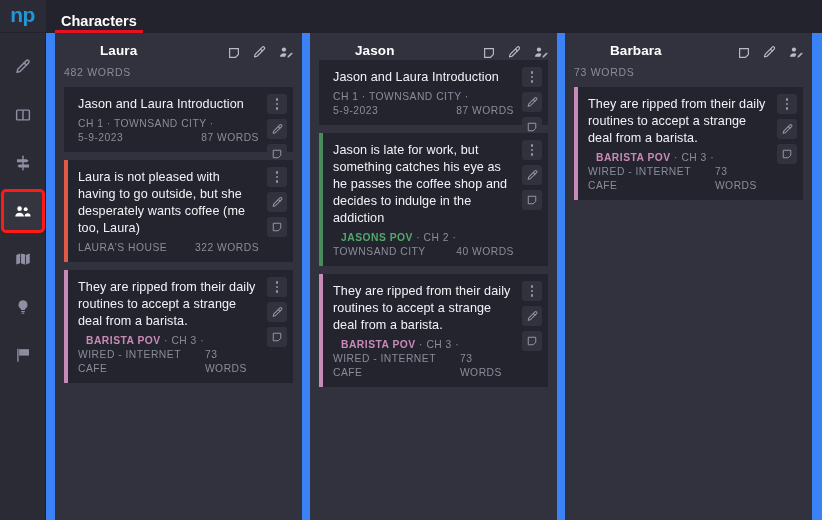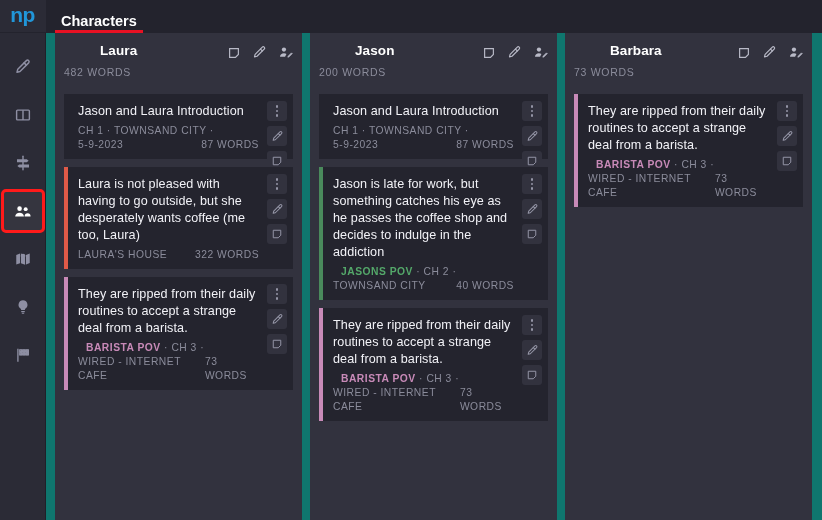--- a/index.html
+++ b/index.html
@@ -37,21 +37,21 @@
   }
   .rail-item svg { display: block; }
   .rail-item.selected {
     background: #35353f;
     color: #ffffff;
     outline: 3px solid #ff1a1a;
     outline-offset: -1px;
   }
 
   
-  .main { flex: 1; height: 520px; display: flex; flex-direction: column; background: #0f766e; }
+  .main { flex: 1; height: 520px; display: flex; flex-direction: column; background: #3b82f6; }
 
   .topbar {
     height: 33px; flex: 0 0 33px;
     background: #23232d;
     display: flex; align-items: flex-end;
     padding-left: 9px;
   }
   .tab {
     position: relative;
     color: #ffffff;
@@ -76,21 +76,21 @@
     display: flex; flex-direction: column;
     padding: 10px 9px 0 9px;
     overflow: hidden;
   }
   .col-head { display: flex; align-items: flex-start; justify-content: space-between; }
   .col-title { color: #ffffff; font-size: 13.5px; font-weight: bold; letter-spacing: 0.1px; padding-left: 36px; }
   .col-icons { display: flex; align-items: center; gap: 11px; color: #b9bac7; padding-top: 2px; }
   .col-icons svg { display: block; }
   .col-words {
     color: #8b8c9b; font-size: 10.5px; letter-spacing: 0.7px;
-    margin-top: 6px; margin-bottom: 16px;
+    margin-top: 6px; margin-bottom: 9px;
   }
   .cards { display: flex; flex-direction: column; gap: 8px; justify-content: center; }
 
   
   .card {
     position: relative;
     background: #24242e;
     border-left: 4px solid transparent;
     padding: 9px 34px 7px 10px;
     min-height: 44px;
@@ -350,21 +350,20 @@
               </span>
               <span>
                 <svg width="15" height="15" viewBox="0 0 24 24" fill="currentColor">
                   <circle cx="9.5" cy="7.2" r="3.4"></circle>
                   <path d="M3.2 18.8c0-3.6 2.9-5.6 6.3-5.6 1.5 0 2.9.4 4 1.1l-2.2 4.5z"></path>
                   <path d="M21.6 12.6l1.1 1.1-5.3 5.3-1.6.5.5-1.6z" stroke="currentColor" stroke-width="1.3"></path>
                 </svg>
               </span>
             </div>
           </div>
-          <div class="col-words">200 WORDS</div>
           <div class="cards">
             <div class="card plain" style="border-left-color:#24242e">
               <div class="card-title">Jason and Laura  Introduction</div>
               <div class="card-meta">
                 <div class="meta-line1"><span>CH 1 · TOWNSAND CITY ·</span></div>
                 <div class="meta-line2">
                   <span>5-9-2023</span>
                   <span>87 WORDS</span>
                 </div>
               </div>

